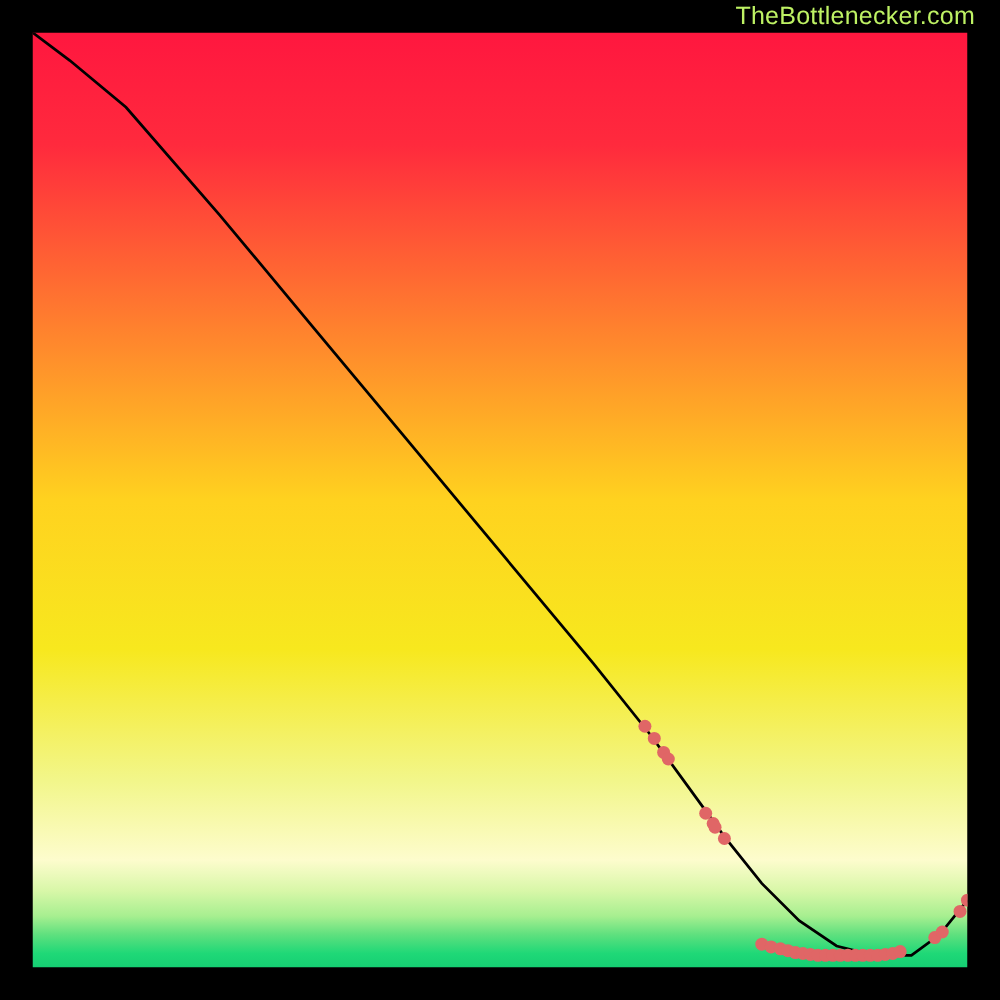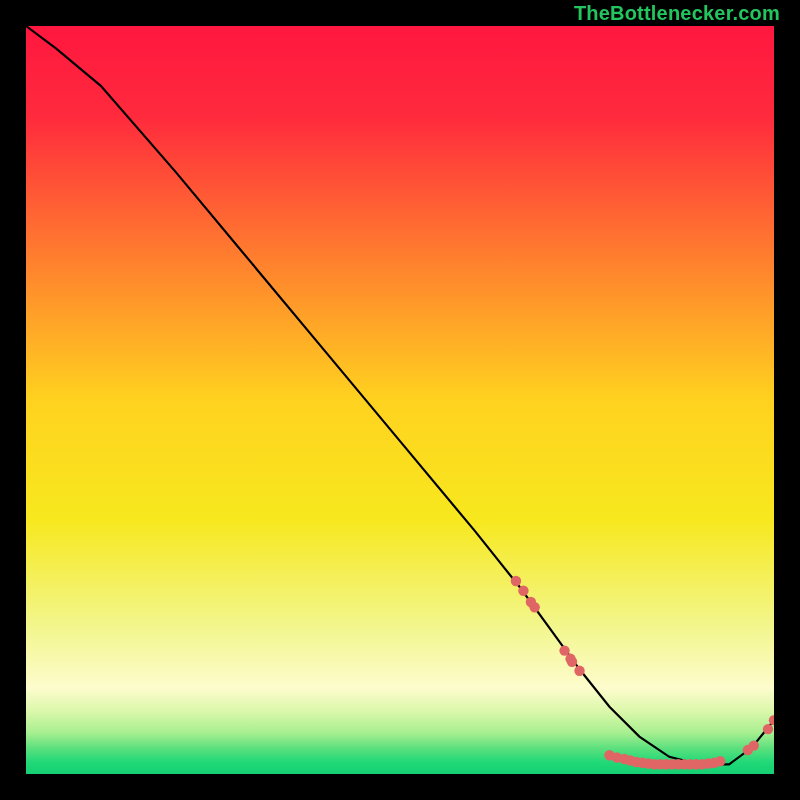--- a/index.html
+++ b/index.html
@@ -13,24 +13,24 @@
   }
   .wrap {
     position: relative;
     width: 800px;
     height: 800px;
   }
   .attribution {
     position: absolute;
     top: 2px;
     right: 20px;
-    color: #22c55e;
+    color: #bef264;
     font-size: 20px;
     letter-spacing: 0.2px;
-    font-weight: 700;
+    font-weight: 400;
   }
   .plot-area {
     position: absolute;
     left: 26px;
     top: 26px;
     width: 748px;
     height: 748px;
   }
   svg { display: block; }
 </style>

